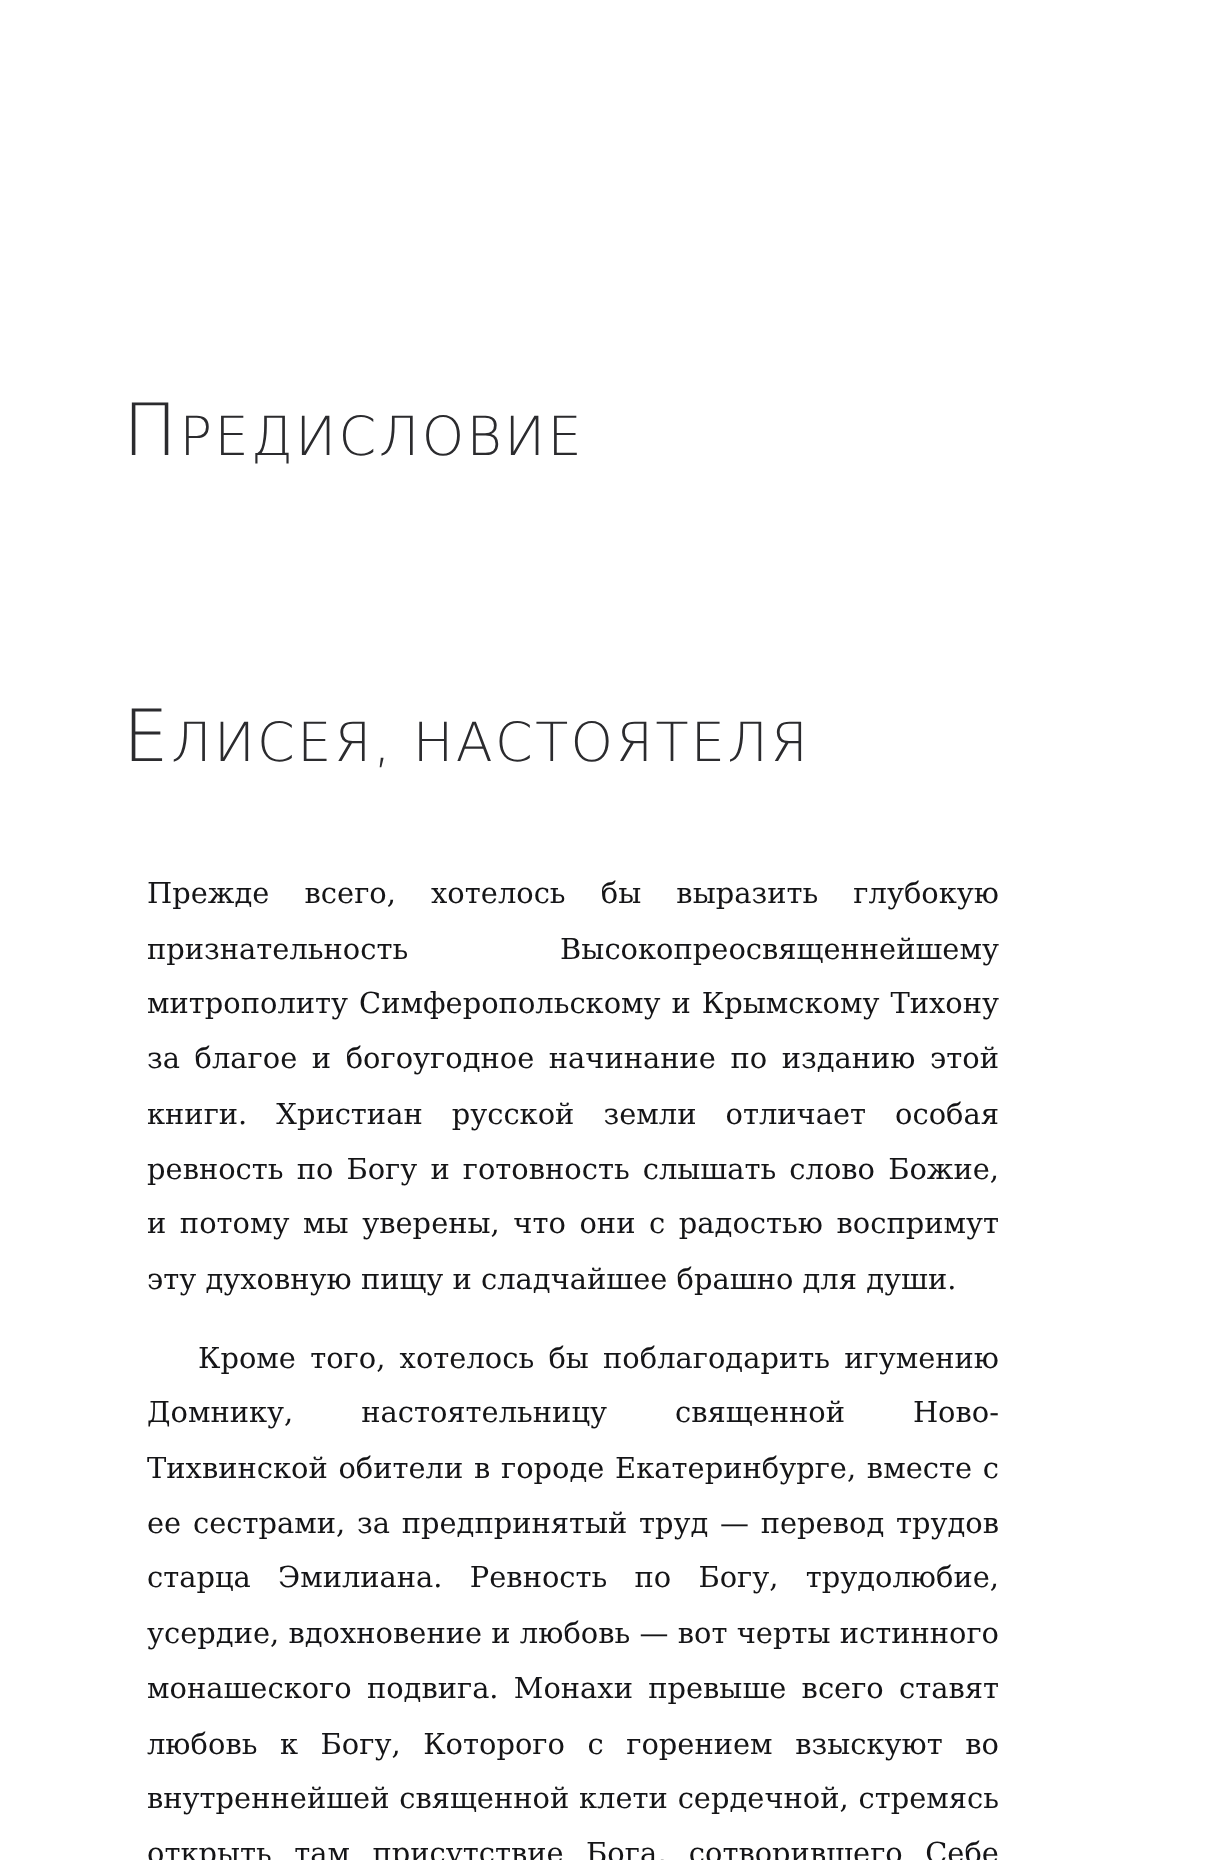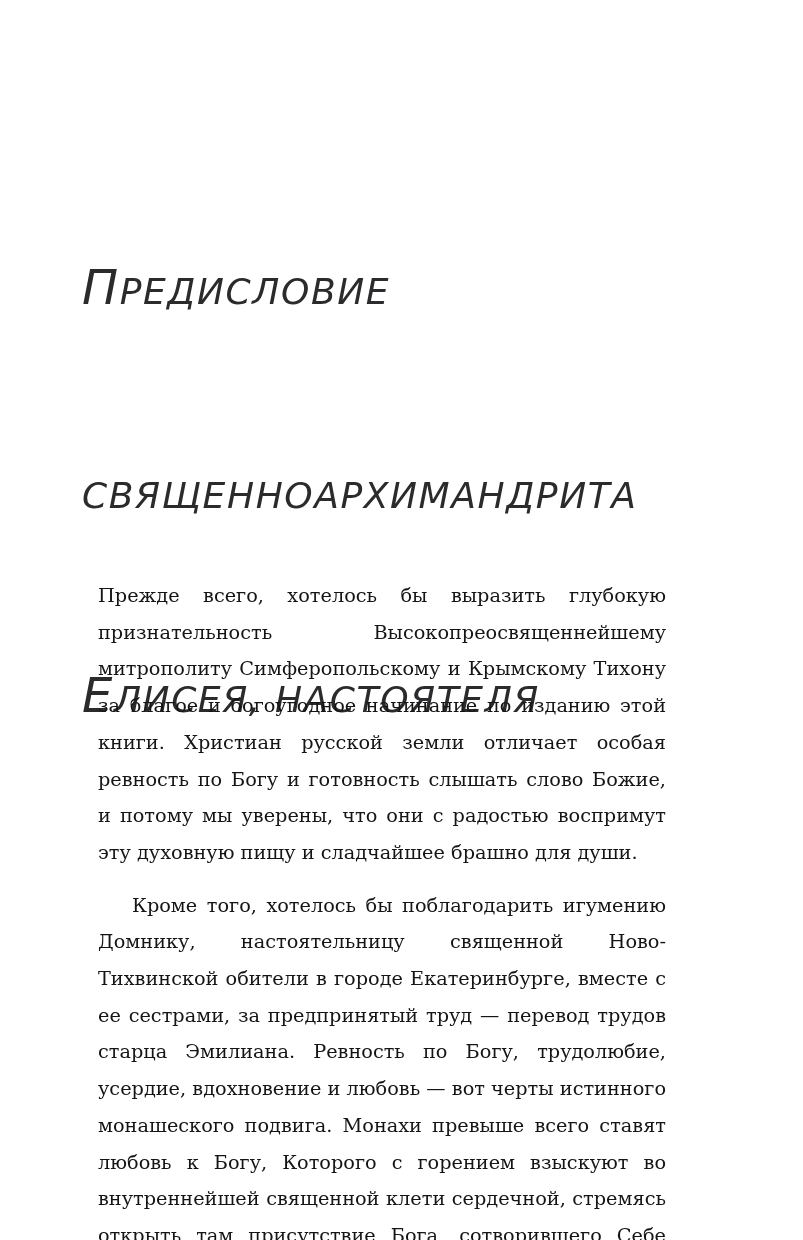--- a/index.html
+++ b/index.html
@@ -31,21 +31,20 @@
     line-height: 68px;
     letter-spacing: 1.6px;
     color: #2b2b2e;
     text-transform: uppercase;
     white-space: pre-wrap;
   }
 
   
   .chapter-title .tl-line {
     display: block;
-    font-style: italic;
   }
   .chapter-title .cap {
     font-size: 48px;
     line-height: 0;
     vertical-align: baseline;
     letter-spacing: 1.6px;
   }
   .chapter-title .sc {
     font-size: 36px;
     letter-spacing: 1.6px;
@@ -74,21 +73,20 @@
     text-indent: 34px;
   }
 </style>
 </head>
 <body>
 
 <div class="page">
 
   <h1 class="chapter-title">
     <span class="tl-line"><span class="cap">П</span><span class="sc">РЕДИСЛОВИЕ</span></span>
-    <span class="tl-line"><span class="sc">СВЯЩЕННОАРХИМАНДРИТА</span></span>
     <span class="tl-line"><span class="cap">Е</span><span class="sc">ЛИСЕЯ, НАСТОЯТЕЛЯ</span></span>
   </h1>
 
   <div class="body-copy">
     <p>Прежде всего, хотелось бы выразить глубокую признательность Высокопреосвященнейшему митрополиту Симферопольскому и Крымскому Тихону за благое и богоугодное начинание по изданию этой книги. Христиан русской земли отличает особая ревность по Богу и готовность слышать слово Божие, и потому мы уверены, что они с радостью воспримут эту духовную пищу и сладчайшее брашно для души.</p>
     <p class="indented">Кроме того, хотелось бы поблагодарить игумению Домнику, настоятельницу священной Ново-Тихвинской обители в городе Екатеринбурге, вместе с ее сестрами, за предпринятый труд — перевод трудов старца Эмилиана. Ревность по Богу, трудолю­бие, усердие, вдохновение и любовь — вот черты истинного монашеского подвига. Монахи превыше всего ставят любовь к Богу, Которого с горением взыскуют во внутреннейшей священной клети сердечной, стремясь открыть там присут­ствие Бога, сотворившего Себе обитель внутри нас. В целом движущей силой монашеской жизни, путем и желанной целью</p>
   </div>
 
 </div>
 

